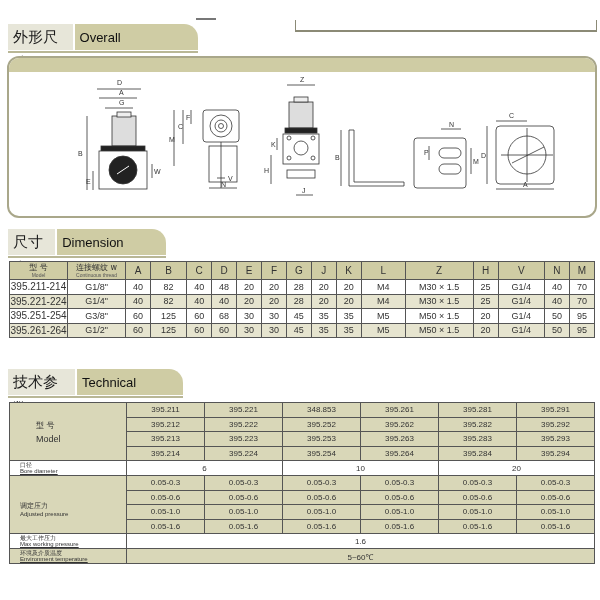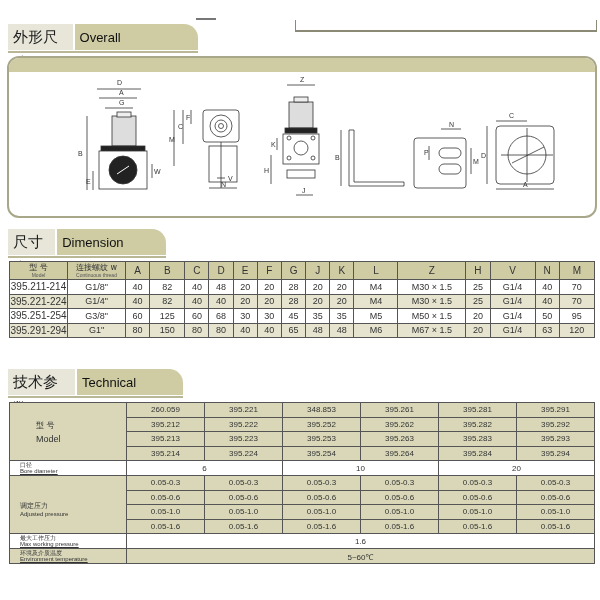--- a/index.html
+++ b/index.html
@@ -240,37 +240,37 @@
         <td>35</td>
         <td>35</td>
         <td>M5</td>
         <td>M50 × 1.5</td>
         <td>20</td>
         <td>G1/4</td>
         <td>50</td>
         <td>95</td>
       </tr>
       <tr>
-        <td class="model">395.291-294</td>
-        <td>G1"</td>
-        <td>80</td>
-        <td>150</td>
-        <td>80</td>
-        <td>80</td>
-        <td>40</td>
-        <td>40</td>
-        <td>65</td>
-        <td>48</td>
-        <td>48</td>
-        <td>M6</td>
-        <td>M67 × 1.5</td>
+        <td class="model">395.261-264</td>
+        <td>G1/2"</td>
+        <td>60</td>
+        <td>125</td>
+        <td>60</td>
+        <td>60</td>
+        <td>30</td>
+        <td>30</td>
+        <td>45</td>
+        <td>35</td>
+        <td>35</td>
+        <td>M5</td>
+        <td>M50 × 1.5</td>
         <td>20</td>
         <td>G1/4</td>
-        <td>63</td>
-        <td>120</td>
+        <td>50</td>
+        <td>95</td>
       </tr>
     </tbody>
 </table>
 
 <div class="section-header" style="top:369px; width:175px;">
   <span class="cn">技术参数</span>
   <span class="en">Technical data</span>
   <div class="rule"></div>
 </div>
 
@@ -283,21 +283,21 @@
       <col>
       <col>
       <col>
   </colgroup>
   <tbody id="tech-body">
       <tr>
         <td class="tan label model-label" rowspan="4">
         <span class="cn">型 号</span>
         <span class="en">Model</span>
         </td>
-        <td class="tan">260.059</td>
+        <td class="tan">395.211</td>
         <td class="tan">395.221</td>
         <td class="tan">348.853</td>
         <td class="tan">395.261</td>
         <td class="tan">395.281</td>
         <td class="tan">395.291</td>
       </tr>
       <tr>
         <td class="tan">395.212</td>
         <td class="tan">395.222</td>
         <td class="tan">395.252</td>

